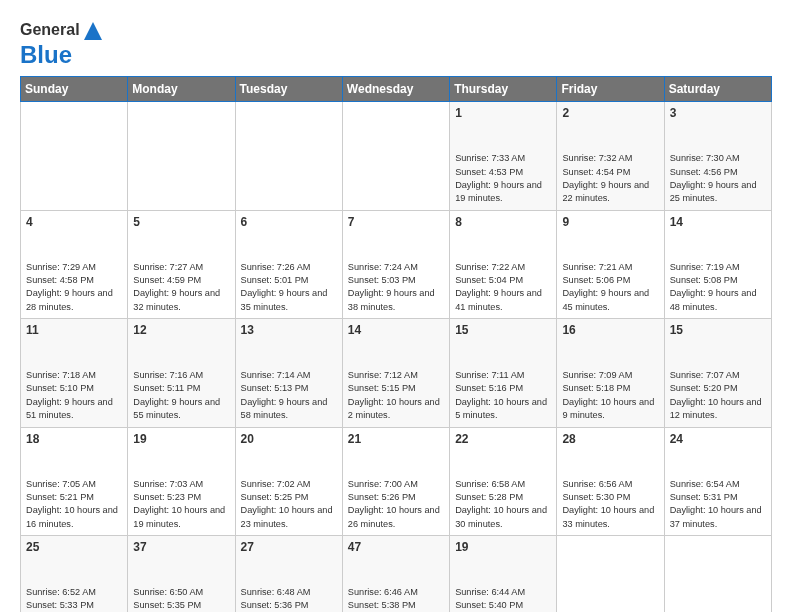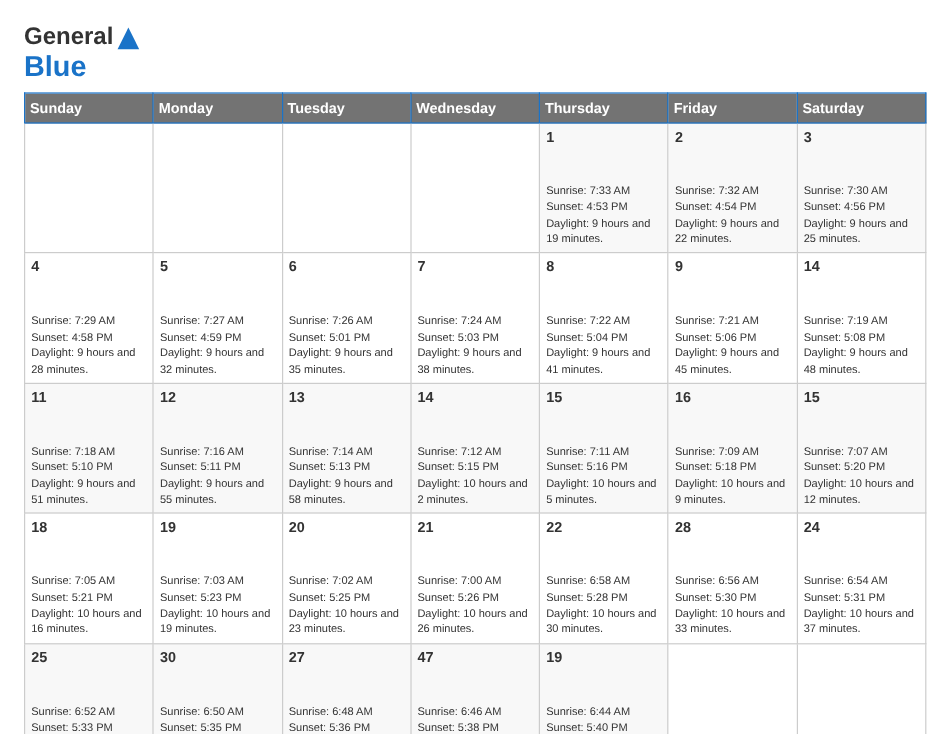--- a/index.html
+++ b/index.html
@@ -81,21 +81,21 @@
       background: #fff !important;
     }
   </style>
 </head>
 <body>
 
 <div class="page">
   <div class="header-area">
     <div class="logo">
       <div>
-        <div style="font-size:20px;font-weight:bold;color:#333;line-height:1.1;">
+        <div style="font-size:16px;font-weight:bold;color:#333;line-height:1.1;">
           <span style="color:#333;">General</span><svg style="display:inline-block;vertical-align:middle;margin-left:2px;" width="22" height="22" viewBox="0 0 22 22">
               <polygon points="11,2 20,20 2,20" fill="#1a73c8"></polygon>
             </svg>
         </div>
         <div style="font-size:24px;font-weight:bold;color:#1a73c8;line-height:1.1;">Blue</div>
       </div>
     </div>
     <div class="title-area">
       <div class="month-title"></div>
       <div class="location"></div>
@@ -222,21 +222,21 @@
             <span class="day-num">24</span>
             <div class="day-info">Sunrise: 6:54 AM<br>Sunset: 5:31 PM<br>Daylight: 10 hours and 37 minutes.</div>
           </td>
         </tr>
         <tr>
           <td>
             <span class="day-num">25</span>
             <div class="day-info">Sunrise: 6:52 AM<br>Sunset: 5:33 PM<br>Daylight: 10 hours and 41 minutes.</div>
           </td>
           <td>
-            <span class="day-num">30</span>
+            <span class="day-num">37</span>
             <div class="day-info">Sunrise: 6:50 AM<br>Sunset: 5:35 PM<br>Daylight: 10 hours and 44 minutes.</div>
           </td>
           <td>
             <span class="day-num">27</span>
             <div class="day-info">Sunrise: 6:48 AM<br>Sunset: 5:36 PM<br>Daylight: 10 hours and 48 minutes.</div>
           </td>
           <td>
             <span class="day-num">47</span>
             <div class="day-info">Sunrise: 6:46 AM<br>Sunset: 5:38 PM<br>Daylight: 10 hours and 52 minutes.</div>
           </td>

